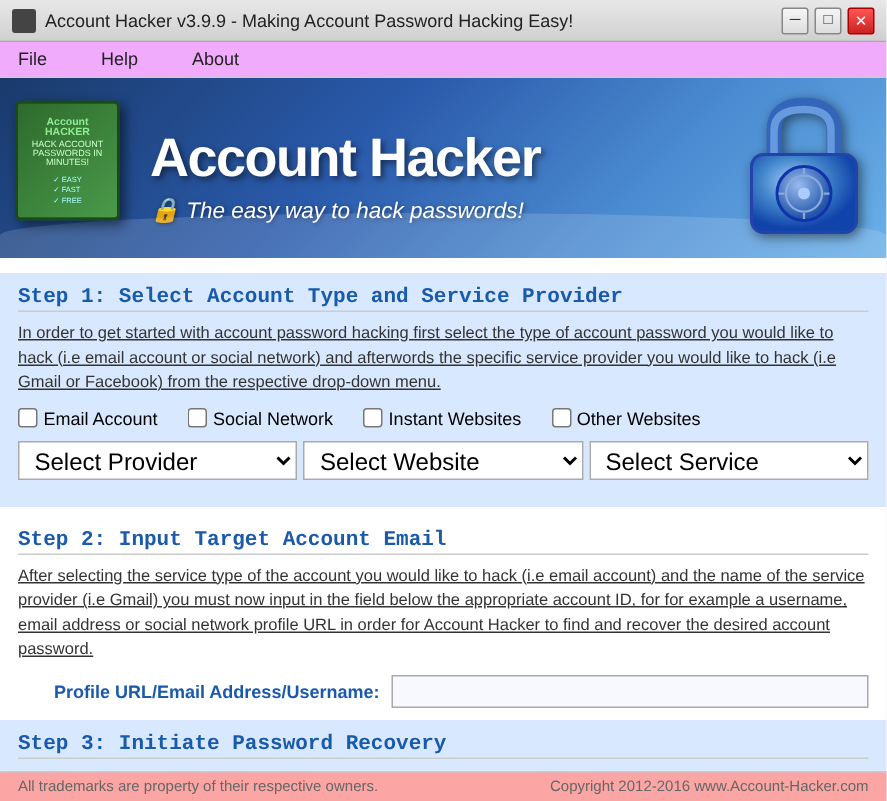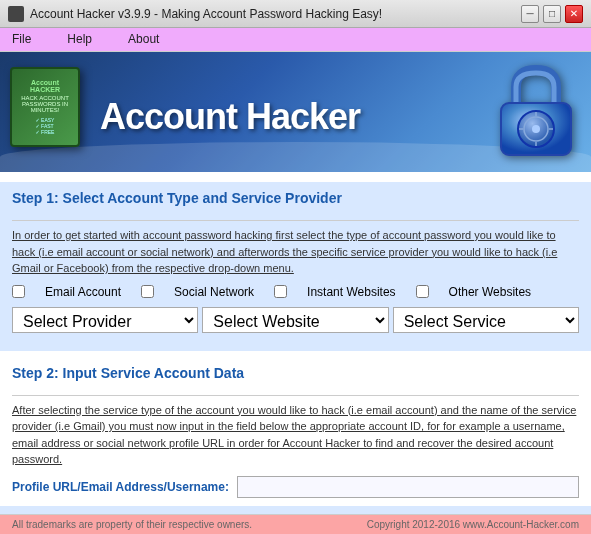--- a/index.html
+++ b/index.html
@@ -174,42 +174,43 @@
       background: white;
       padding: 10px 12px;
     }
 
     
     .step-header {
       color: #1a5aab;
       font-size: 14px;
       font-weight: bold;
       margin-bottom: 6px;
-      padding-bottom: 14px;
+      padding-bottom: 1px;
       border-bottom: 1px solid #ccc;
+      font-family: Liberation Mono, monospace;
     }
     .step-desc {
       font-size: 11px;
       color: #333;
       line-height: 1.5;
       margin-bottom: 8px;
       text-decoration: underline;
     }
 
     
     .account-types {
       display: flex;
       gap: 20px;
       margin-bottom: 8px;
       align-items: center;
     }
     .account-type-item {
       display: flex;
       align-items: center;
-      gap: 20px;
+      gap: 4px;
       font-size: 12px;
     }
     .checkbox-input {
       width: 13px;
       height: 13px;
       margin: 0;
     }
 
     
     .dropdowns-row {
@@ -228,20 +229,21 @@
       font-size: 16px;
       cursor: pointer;
       appearance: auto;
       height: 26px;
     }
     .profile-url-row {
       display: flex;
       align-items: center;
       gap: 8px;
       margin-top: 6px;
+      margin-left: 24px;
     }
     .profile-url-label {
       font-size: 12px;
       font-weight: bold;
       color: #1a5aab;
       white-space: nowrap;
     }
     .profile-url-input {
       flex: 1;
       height: 22px;
@@ -328,20 +330,23 @@
 <div class="banner">
   <div class="banner-box">
     <div class="banner-box-inner">
       <div class="banner-box-title">Account<br>HACKER</div>
       <div class="banner-box-subtitle">HACK ACCOUNT<br>PASSWORDS IN MINUTES!</div>
       <div class="banner-box-features">✓ EASY<br>✓ FAST<br>✓ FREE</div>
     </div>
   </div>
   <div class="banner-text-area">
     <div class="banner-title">Account Hacker</div>
+    <div class="banner-subtitle">
+      <span style="font-size:16px;">🔒</span> <span>The easy way to hack passwords!</span>
+    </div>
   </div>
   <div class="banner-lock">
     <svg class="lock-svg" width="80" height="95" viewBox="0 0 80 95">
       <defs>
         <radialGradient id="lockGrad" cx="40%" cy="35%" r="60%">
           <stop offset="0%" style="stop-color:#aaccff"></stop>
           <stop offset="50%" style="stop-color:#4488cc"></stop>
           <stop offset="100%" style="stop-color:#1144aa"></stop>
         </radialGradient>
         <radialGradient id="dialGrad" cx="40%" cy="35%" r="60%">
@@ -399,21 +404,21 @@
       <div class="dropdown-container">
         <select class="dropdown-select"><option>Select Website</option></select>
       </div>
       <div class="dropdown-container">
         <select class="dropdown-select"><option>Select Service</option></select>
       </div>
     </div>
   </div>
 
   <div style="padding: 8px 0;">
-    <div class="step-header">Step 2: Input Service Account Data</div>
+    <div class="step-header">Step 2: Input Target Account Email</div>
     <div class="step-desc">After selecting the service type of the account you would like to hack (i.e email account) and the name of the service provider (i.e Gmail) you must now input in the field below the appropriate account ID, for for example a username, email address or social network profile URL in order for Account Hacker to find and recover the desired account password.</div>
     <div class="profile-url-row">
       <span class="profile-url-label">Profile URL/Email Address/Username:</span>
       <input type="text" class="profile-url-input" style="">
     </div>
   </div>
 
   <div class="step3-bg">
     <div class="step-header">Step 3: Initiate Password Recovery</div>
     <div class="step3-section">

